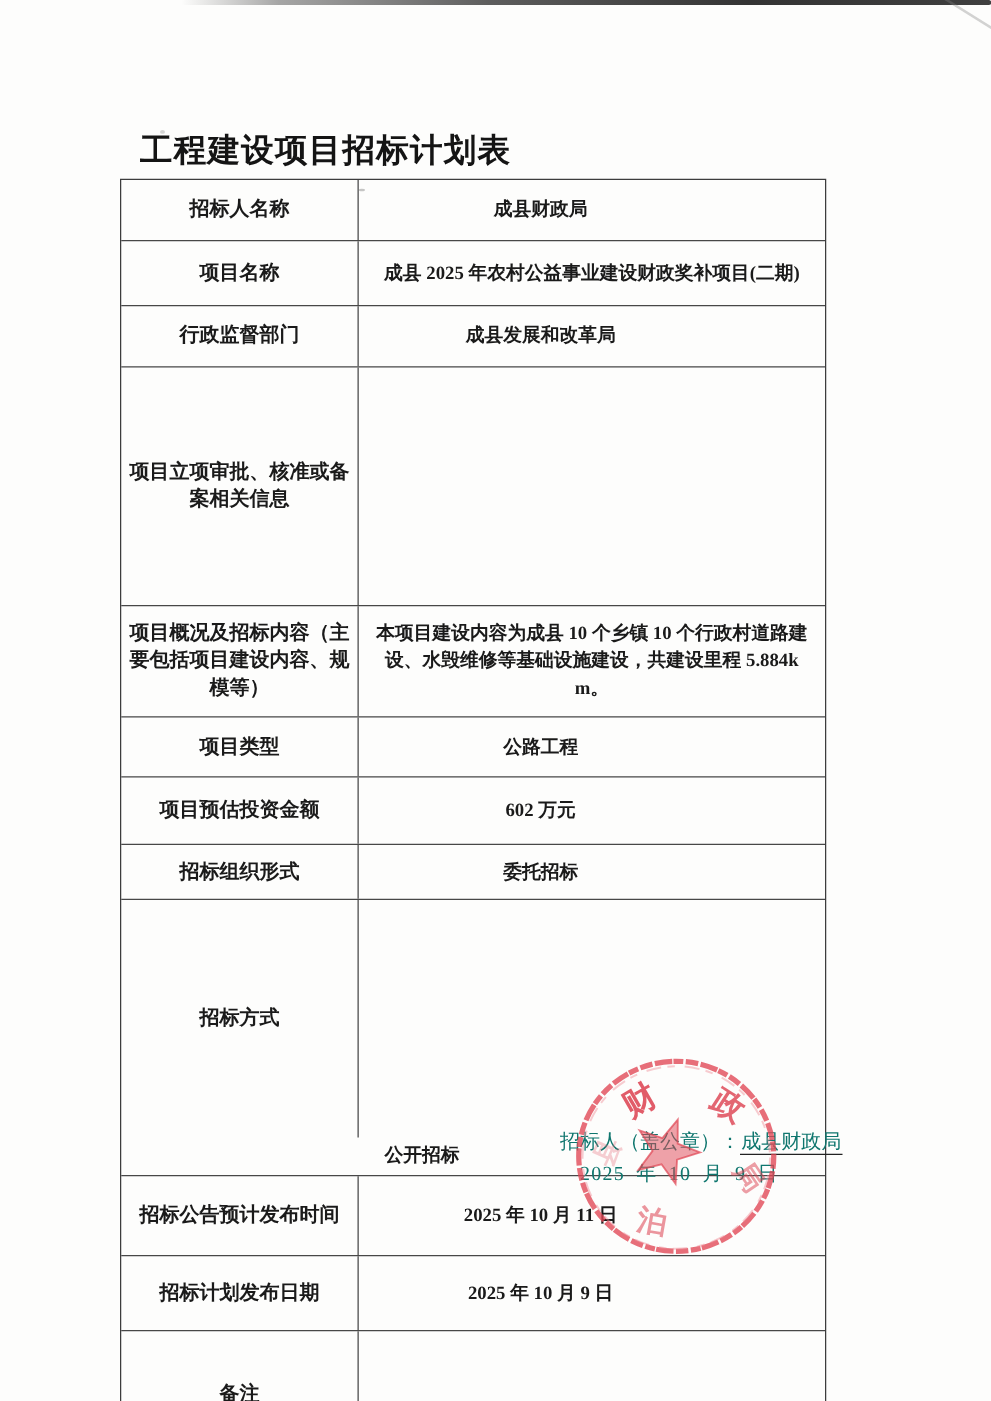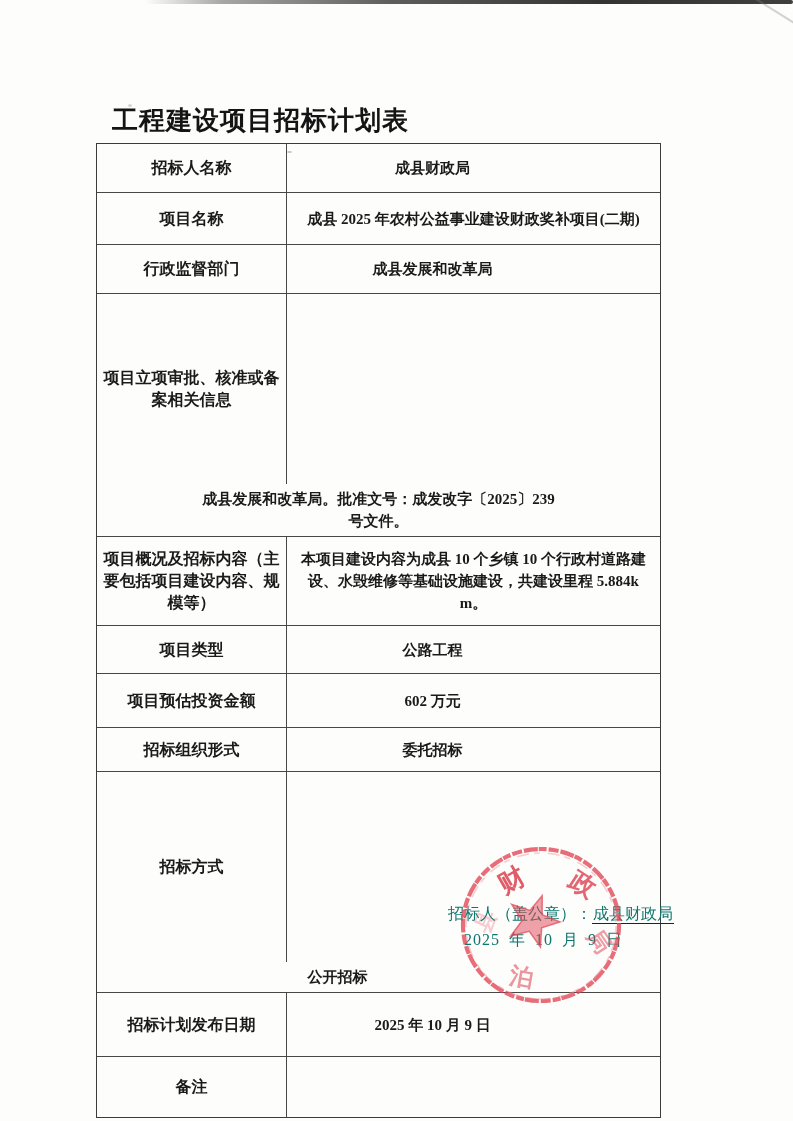--- a/index.html
+++ b/index.html
@@ -127,22 +127,20 @@
   </div>
 
   <div class="t-row bias">
     <div class="cell-label">行政监督部门</div>
     <div class="cell-value">成县发展和改革局</div>
   </div>
 
   <div class="t-row">
     <div class="cell-label">项目立项审批、核准或备
 案相关信息</div>
-    <div class="cell-value">成县发展和改革局。批准文号：成发改字〔2025〕239
-号文件。</div>
   </div>
 
   <div class="t-row left">
     <div class="cell-label">项目概况及招标内容（主
 要包括项目建设内容、规
 模等）</div>
     <div class="cell-value">本项目建设内容为成县 10 个乡镇 10 个行政村道路建
 设、水毁维修等基础设施建设，共建设里程 5.884km。</div>
   </div>
 
@@ -159,20 +157,24 @@
   <div class="t-row bias">
     <div class="cell-label">招标组织形式</div>
     <div class="cell-value">委托招标</div>
   </div>
 
   <div class="t-row bias">
     <div class="cell-label">招标方式</div>
     <div class="cell-value">公开招标</div>
   </div>
 
+  <div class="t-row bias">
+    <div class="cell-label">招标公告预计发布时间</div>
+    <div class="cell-value">2025 年 10 月 11 日</div>
+  </div>
 
   <div class="t-row bias">
     <div class="cell-label">招标计划发布日期</div>
     <div class="cell-value">2025 年 10 月 9 日</div>
   </div>
 
   <div class="t-row left">
     <div class="cell-label">备注</div>
   </div>
 

